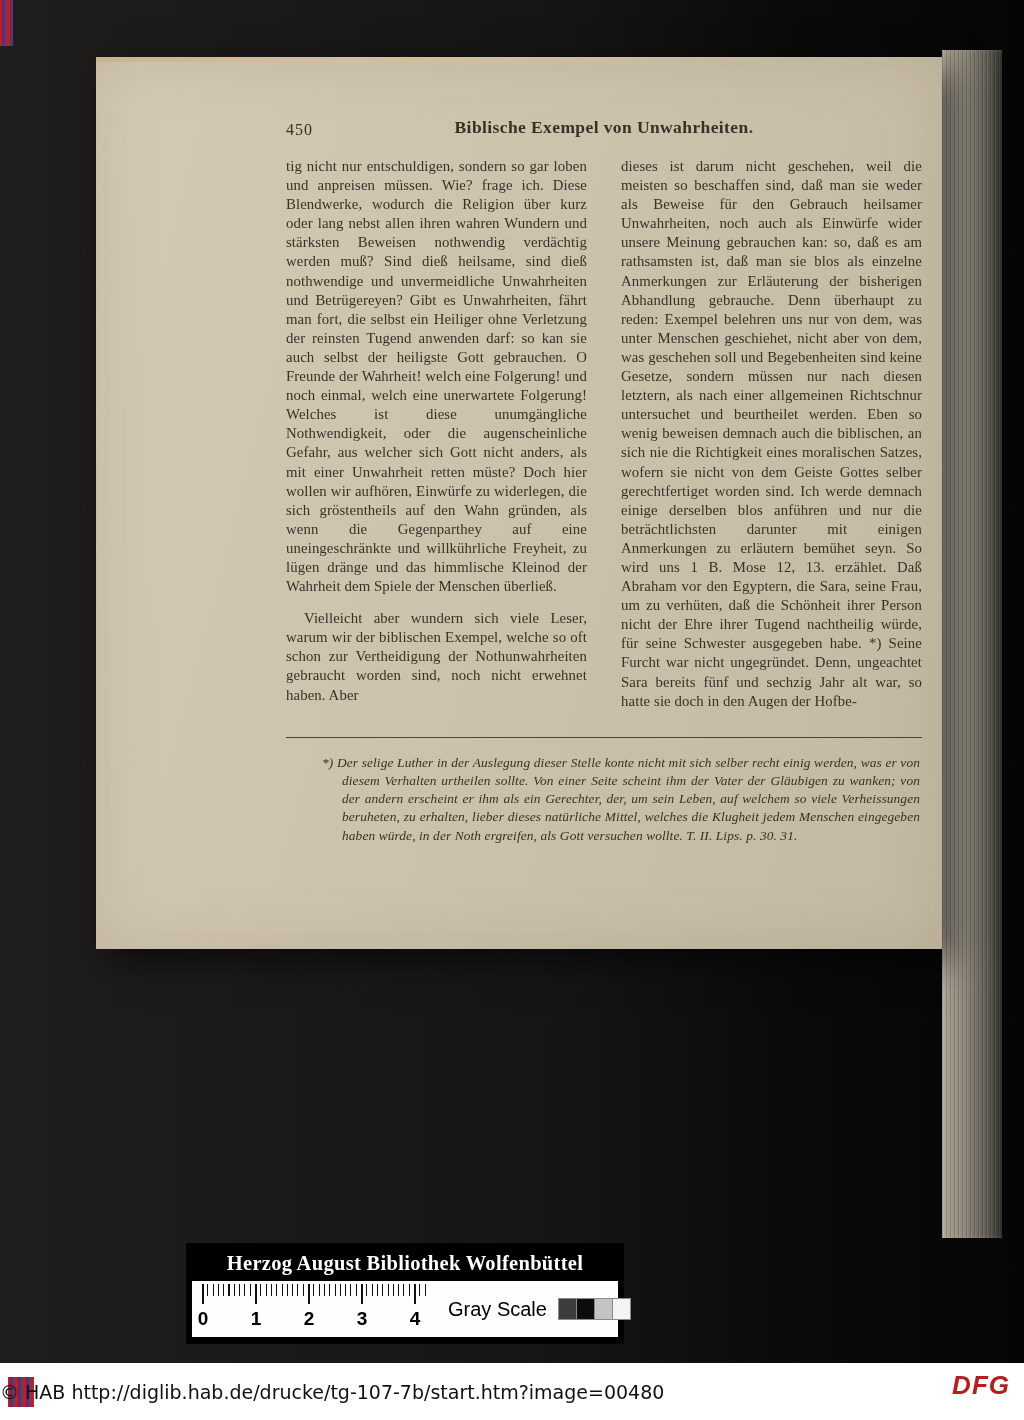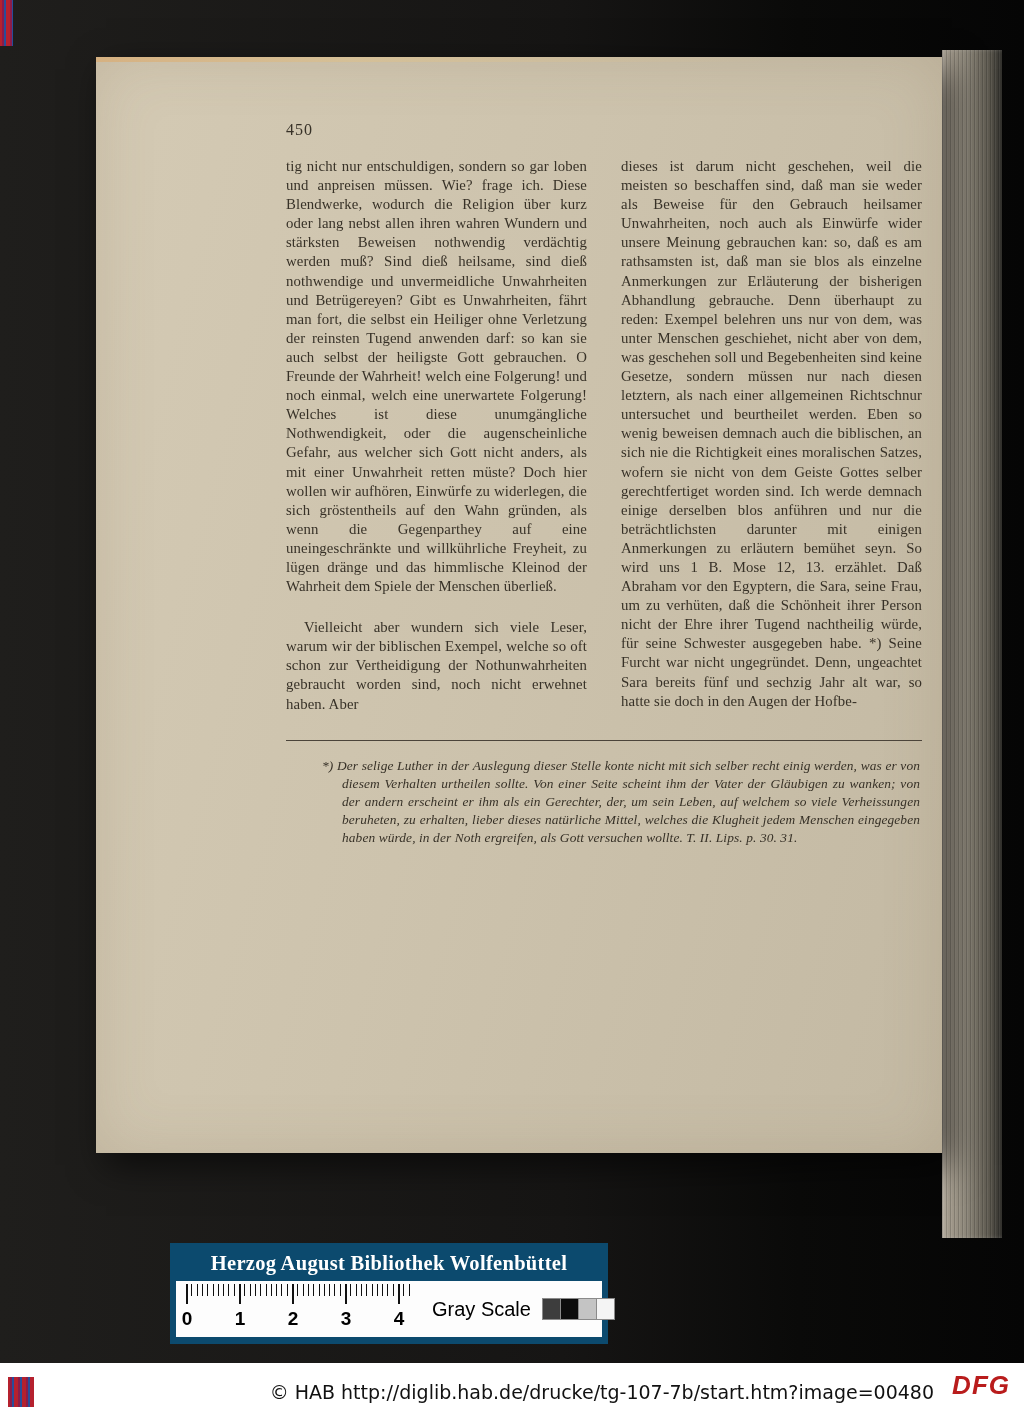--- a/index.html
+++ b/index.html
@@ -3,21 +3,21 @@
 <meta charset="utf-8">
 <style>
   html,body{margin:0;padding:0;}
   body{
     width:1024px;height:1420px;position:relative;overflow:hidden;
     background:linear-gradient(90deg,#1f1e1c 0%,#161514 55%,#0a0a09 78%,#050505 100%);
     font-family:"Liberation Serif",serif;
   }
   
   .page{
-    position:absolute;left:96px;top:57px;width:846px;height:1096px;
+    position:absolute;left:96px;top:57px;width:846px;height:892px;
     background:linear-gradient(105deg,#d4cab4 0%,#cdc3ad 45%,#c3b9a3 100%);
     box-shadow:10px 12px 34px rgba(0,0,0,.6), inset 0 0 60px rgba(120,100,70,.18);
   }
   .page::before{ 
     content:"";position:absolute;left:0;top:0;right:0;height:5px;
     background:linear-gradient(90deg,#d9ae78 0%,#d8c093 30%,rgba(216,192,147,0) 80%);
     opacity:.8;
   }
   .fore-edge{
     position:absolute;left:942px;top:50px;width:60px;height:1188px;
@@ -35,32 +35,32 @@
     position:absolute;left:0;top:6px;font-size:16px;letter-spacing:1px;
   }
   .header-title{
     display:block;text-align:center;font-size:17.5px;font-weight:bold;
     letter-spacing:.4px;padding-top:2px;
   }
   .columns{display:flex;gap:34px;margin-top:8px;}
   .col{width:305px;text-align:justify;font-size:14.8px;line-height:19.1px;
        letter-spacing:.1px;}
   .col p{margin:0;}
-  .col p.second{margin-top:22px;text-indent:18px;}
+  .col p.second{margin-top:13px;text-indent:18px;}
   .catchword{text-align:right;font-size:14.8px;line-height:19.1px;}
   .footnote-rule{
     margin-top:26px;border:0;border-top:1.6px solid #4b443a;width:100%;
   }
   .footnote{
     margin:16px 0 0 36px;width:578px;font-size:13.4px;line-height:18.2px;
     text-align:justify;text-indent:-20px;padding-left:20px;letter-spacing:.1px;font-style:italic;
   }
   
   .hab-label{
-    position:absolute;left:170px;top:1243px;width:438px;background:#0c4a6e;
+    position:absolute;left:186px;top:1243px;width:438px;background:#000000;
     padding:5px 6px 7px 6px;box-sizing:border-box;
   }
   .label-title{
     color:#fff;text-align:center;font-weight:bold;font-size:20.5px;
     font-family:"Liberation Serif",serif;padding:4px 0 6px 0;letter-spacing:.3px;
   }
   .label-white{
     background:#fdfdfd;height:56px;position:relative;display:flex;align-items:center;
   }
   .ruler{position:relative;width:232px;height:50px;margin-left:10px;flex:0 0 auto;}
@@ -77,21 +77,21 @@
     margin-left:14px;white-space:nowrap;
   }
   .patches{display:flex;margin-left:12px;}
   .patch{width:17px;height:20px;border:1px solid #8a8a8a;margin-left:-1px;}
   
   .footer-bar{
     position:absolute;left:0;bottom:0;width:1024px;height:57px;background:#ffffff;
   }
   .copyright{
     position:absolute;left:0;right:90px;top:50%;transform:translateY(-50%);
-    text-align:right;font-family:"DejaVu Sans",sans-serif;font-size:19px;color:#111;
+    text-align:left;font-family:"DejaVu Sans",sans-serif;font-size:19px;color:#111;
   }
   .dfg-logo{
     position:absolute;right:14px;top:7px;
     font-family:"Liberation Sans",sans-serif;font-weight:bold;font-style:italic;
     font-size:26px;color:#b91c1c;letter-spacing:1px;
   }
   
   .calib{
     background:repeating-linear-gradient(90deg,#b5212e 0 2px,#8b1c49 2px 4px,#274d9a 4px 6px,#b5212e 6px 8px);
   }
@@ -103,20 +103,21 @@
 
 <div class="calib calib-top"></div>
 
 <div class="fore-edge"></div>
 
 <div class="page">
   <div class="page-inner">
 
     <div class="page-header">
       <span class="page-number">450</span>
+      <span class="header-title">Biblische Exempel von Unwahrheiten.</span>
     </div>
 
     <div class="columns">
       <div class="col">
         <p>tig nicht nur entschuldigen, sondern so gar loben und anpreisen müssen. Wie? frage ich. Diese Blendwerke, wodurch die Religion über kurz oder lang nebst allen ihren wahren Wundern und stärksten Beweisen nothwendig verdächtig werden muß? Sind dieß heilsame, sind dieß nothwendige und unvermeidliche Unwahrheiten und Betrügereyen? Gibt es Unwahrheiten, fährt man fort, die selbst ein Heiliger ohne Verletzung der reinsten Tugend anwenden darf: so kan sie auch selbst der heiligste Gott gebrauchen. O Freunde der Wahrheit! welch eine Folgerung! und noch einmal, welch eine unerwartete Folgerung! Welches ist diese unumgängliche Nothwendigkeit, oder die augenscheinliche Gefahr, aus welcher sich Gott nicht anders, als mit einer Unwahrheit retten müste? Doch hier wollen wir aufhören, Einwürfe zu widerlegen, die sich gröstentheils auf den Wahn gründen, als wenn die Gegenparthey auf eine uneingeschränkte und willkührliche Freyheit, zu lügen dränge und das himmlische Kleinod der Wahrheit dem Spiele der Menschen überließ.</p>
         <p class="second">Vielleicht aber wundern sich viele Leser, warum wir der biblischen Exempel, welche so oft schon zur Vertheidigung der Nothunwahrheiten gebraucht worden sind, noch nicht erwehnet haben. Aber</p>
       </div>
       <div class="col">
         <p>dieses ist darum nicht geschehen, weil die meisten so beschaffen sind, daß man sie weder als Beweise für den Gebrauch heilsamer Unwahrheiten, noch auch als Einwürfe wider unsere Meinung gebrauchen kan: so, daß es am rathsamsten ist, daß man sie blos als einzelne Anmerkungen zur Erläuterung der bisherigen Abhandlung gebrauche. Denn überhaupt zu reden: Exempel belehren uns nur von dem, was unter Menschen geschiehet, nicht aber von dem, was geschehen soll und Begebenheiten sind keine Gesetze, sondern müssen nur nach diesen letztern, als nach einer allgemeinen Richtschnur untersuchet und beurtheilet werden. Eben so wenig beweisen demnach auch die biblischen, an sich nie die Richtigkeit eines moralischen Satzes, wofern sie nicht von dem Geiste Gottes selber gerechtfertiget worden sind. Ich werde demnach einige derselben blos anführen und nur die beträchtlichsten darunter mit einigen Anmerkungen zu erläutern bemühet seyn. So wird uns 1 B. Mose 12, 13. erzählet. Daß Abraham vor den Egyptern, die Sara, seine Frau, um zu verhüten, daß die Schönheit ihrer Person nicht der Ehre ihrer Tugend nachtheilig würde, für seine Schwester ausgegeben habe. *) Seine Furcht war nicht ungegründet. Denn, ungeachtet Sara bereits fünf und sechzig Jahr alt war, so hatte sie doch in den Augen der Hofbe-</p>
       </div>

